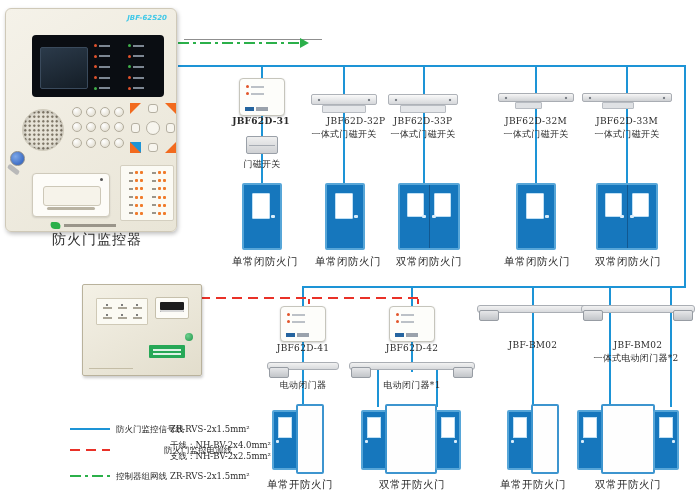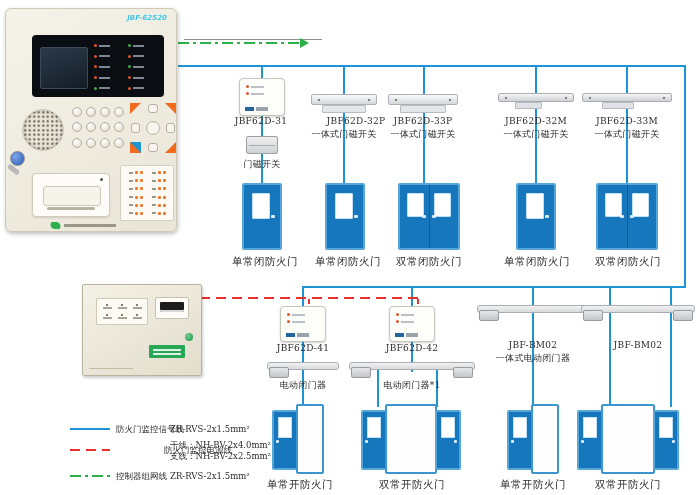--- a/index.html
+++ b/index.html
@@ -312,33 +312,34 @@
             <i></i>
             <i></i>
           </div>
       </div>
     </div>
     <div class="m-logo">
         <div class="swoosh"></div>
         <b></b>
       </div>
   </div>
+  <div class="lbl t14 abs" style="left:17px;top:231px;width:160px;">防火门监控器</div>
 
   <div class="module" style="left:239px;top:78px;width:46px;height:38px;">
     <div class="ml" style="top:6px;">
         <i></i>
         <b></b>
       </div>
     <div class="ml" style="top:13px;">
         <i></i>
         <b></b>
       </div>
     <div class="brand"></div>
   </div>
-  <div class="lbl t9 abs" style="left:221px;top:116px;width:80px;">JBF62D-31</div>
+  <div class="lbl t9 abs" style="left:221px;top:116px;width:80px;font-weight:bold;">JBF62D-31</div>
   <div class="dm" style="left:246px;top:136px;width:32px;height:18px;"></div>
   <div class="lbl t9 abs" style="left:226px;top:158px;width:72px;">门磁开关</div>
 
   <div class="bracket" style="left:311px;top:94px;width:66px;"></div>
   <div class="lbl t9 abs" style="left:316px;top:116px;width:80px;">JBF62D-32P</div>
   <div class="lbl t9 abs" style="left:296px;top:128px;width:96px;">一体式门磁开关</div>
 
   <div class="bracket" style="left:388px;top:94px;width:70px;"></div>
   <div class="lbl t9 abs" style="left:383px;top:116px;width:80px;text-align:center;">JBF62D-33P</div>
   <div class="lbl t9 abs" style="left:375px;top:128px;width:96px;">一体式门磁开关</div>
@@ -455,28 +456,28 @@
       <div class="body"></div>
       <div class="body r"></div>
   </div>
   <div class="lbl t9 abs" style="left:366px;top:379px;width:92px;">电动闭门器*1</div>
 
   <div class="arm" style="left:477px;top:302px;width:112px;height:18px;">
     <div class="rail"></div>
       <div class="body"></div>
   </div>
   <div class="lbl t9 abs" style="left:493px;top:340px;width:80px;">JBF-BM02</div>
-  <div class="lbl t9 abs" style="left:477px;top:352px;width:112px;">一体式电动闭门器</div>
 
   <div class="arm" style="left:581px;top:302px;width:114px;height:18px;">
     <div class="rail"></div>
       <div class="body"></div>
       <div class="body r"></div>
   </div>
   <div class="lbl t9 abs" style="left:598px;top:340px;width:80px;">JBF-BM02</div>
+  <div class="lbl t9 abs" style="left:574px;top:352px;width:124px;">一体式电动闭门器*2</div>
 
   <div class="odp" style="left:272px;top:410px;width:26px;height:60px;">
     <div class="w"></div>
       <div class="h" style="left:2px;"></div>
   </div>
   <div class="leaf" style="left:296px;top:404px;width:28px;height:70px;"></div>
   <div class="lbl t10 abs" style="left:250px;top:478px;width:100px;">单常开防火门</div>
 
   <div class="odp" style="left:361px;top:410px;width:26px;height:60px;">
     <div class="w"></div>

